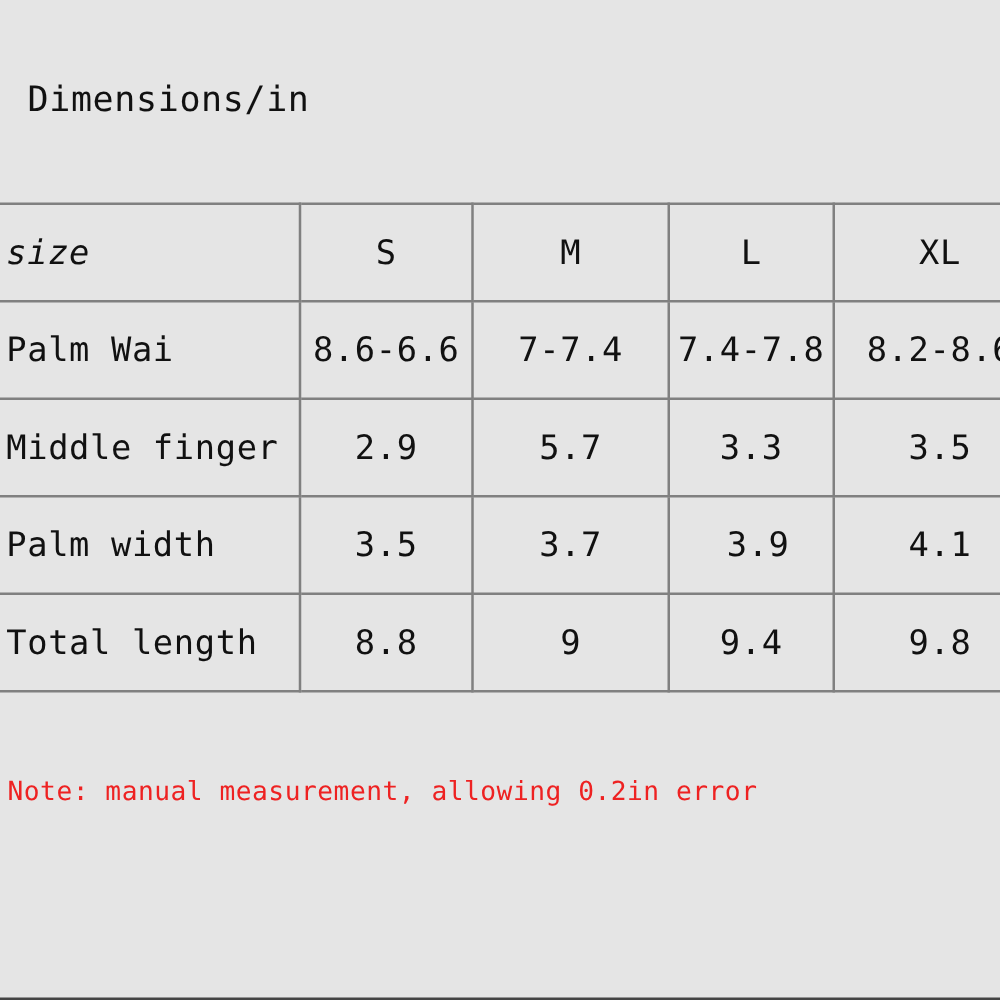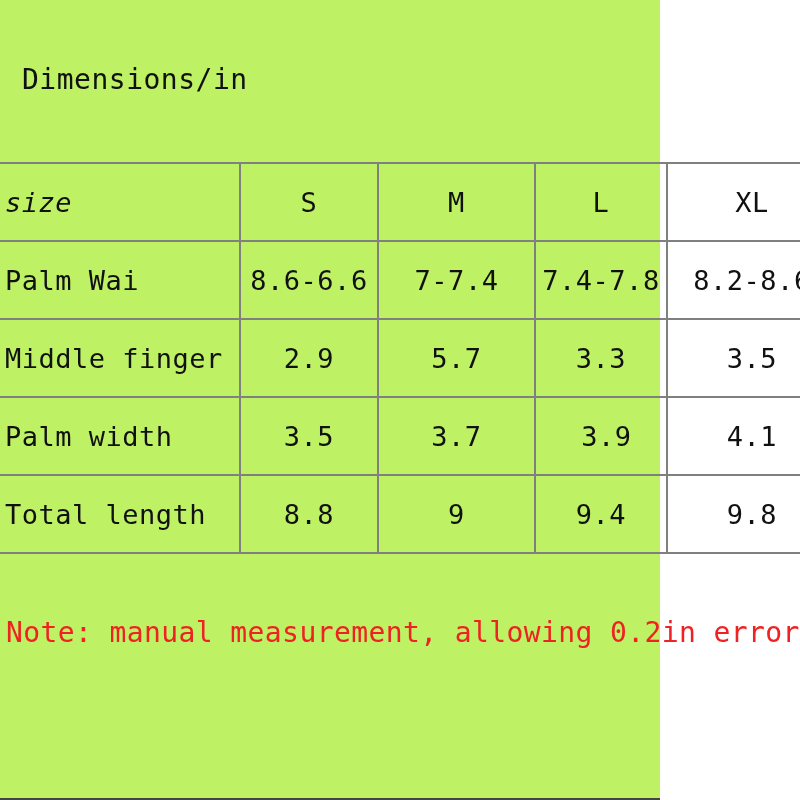--- a/index.html
+++ b/index.html
@@ -15,23 +15,23 @@
     font-family: "DejaVu Sans Mono", "Liberation Mono", monospace;
     color: #1a1a1a;
     -webkit-font-smoothing: antialiased;
   }
 
   
   #page {
     position: absolute;
     left: 0;
     top: 0;
-    width: 660px;
+    width: 800px;
     height: 800px;
-    background: #bef264;
+    background: #e5e5e5;
     box-sizing: border-box;
     border-bottom: 2px solid #444444;
   }
 
   
   #chart-title {
     position: absolute;
     left: 22px;
     top: 63px;
     font-size: 28px;
@@ -88,21 +88,21 @@
   #size-table th.last,
   #size-table td.last {
     border-right: none;
   }
 
   
   #note {
     position: absolute;
     left: 6px;
     top: 620px;
-    font-size: 28px;
+    font-size: 21px;
     line-height: 26px;
     letter-spacing: 0.4px;
     white-space: nowrap;
   }
 </style>
 </head>
 <body>
 
 <div id="page" style="border-bottom-color: rgb(68, 68, 68);">
 

